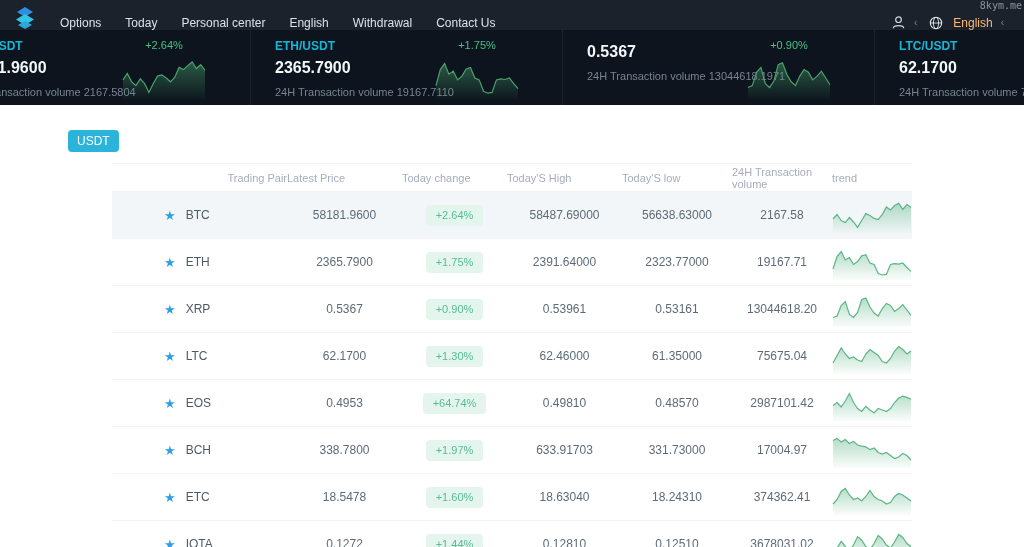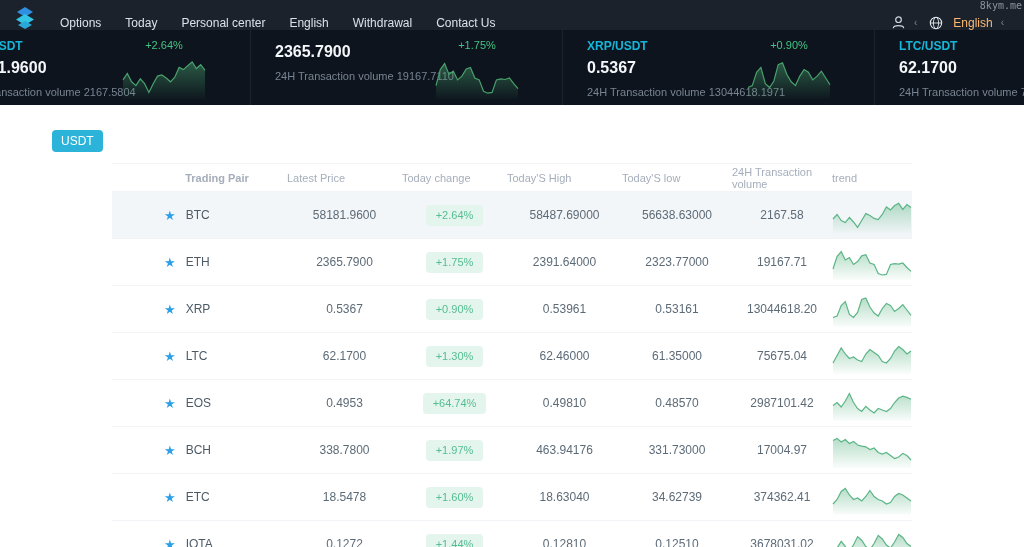--- a/index.html
+++ b/index.html
@@ -25,29 +25,29 @@
   .ticker-item + .ticker-item { border-left:1px solid rgba(255,255,255,0.07); }
   .t-pair { font-size:12px; font-weight:bold; color:#16b6d9; line-height:16px; }
   .t-price { font-size:16px; font-weight:bold; color:#f4f7fa; line-height:24px; margin-top:2px; }
   .t-vol { font-size:11px; color:#788492; line-height:16px; margin-top:4px; white-space:nowrap; }
   .t-right { position:absolute; left:184px; top:8px; width:84px; text-align:center; }
   .t-change { font-size:11px; color:#43c383; height:14px; line-height:14px; }
   .t-right .spark { display:block; margin-top:2px; }
 
   
   .main { background:#fff; }
-  .tab-usdt { display:inline-block; margin:25px 0 0 52px; background:#2bb3d9; color:#fff;
+  .tab-usdt { display:inline-block; margin:25px 0 0 68px; background:#2bb3d9; color:#fff;
               font-size:12px; padding:5px 9px; border-radius:4px; cursor:pointer; line-height:12px; }
 
   .market-table { width:800px; margin:11px 0 0 112px; border-top:1px solid #f1f3f6; }
   .trow { display:grid; grid-template-columns:175px 115px 105px 115px 110px 100px 80px;
           align-items:center; height:47px; border-bottom:1px solid #f1f3f6; }
   .thead-row { height:28px; }
   .hcell { font-size:11px; color:#a6aebb; }
-  .hcell.first { text-align:center; padding-left:35px;font-weight:bold; }
+  .hcell.first { text-align:right; padding-left:35px; }
   .cell { text-align:center; font-size:12px; color:#5d6b77; }
   .cell.pair { text-align:left; padding-left:52px; display:flex; align-items:center; gap:10px; color:#4c5a66; }
   .star { color:#2ba0e8; font-size:13px; cursor:pointer; line-height:13px; }
   .badge { display:inline-block; background:#e4f5ed; color:#55bd92; font-size:11px;
            padding:5px 10px; border-radius:4px; line-height:11px; }
   .trow.hl { background:#f3f6f9; }
   .cell.trend { line-height:0; }
   .spark svg { display:inline-block; vertical-align:middle; }
 </style>
 </head>
@@ -99,38 +99,38 @@
                   <stop offset="0" stop-color="#48a06c" stop-opacity="0.5"></stop>
                   <stop offset="1" stop-color="#48a06c" stop-opacity="0.03"></stop>
                 </linearGradient>
               </defs>
               <path d="M1.0,25.9 L5.3,19.4 L9.6,27.8 L13.9,31.6 L18.3,24.8 L22.6,29.7 L26.9,38.4 L31.2,29.7 L35.5,22.1 L39.8,21.0 L44.2,24.0 L48.5,27.8 L52.8,23.2 L57.1,13.4 L61.4,15.6 L65.7,11.8 L70.1,8.0 L74.4,14.5 L78.7,10.7 L83.0,16.4 L83,45 L1,45 Z" fill="url(#sg0)"></path>
               <path d="M1.0,25.9 L5.3,19.4 L9.6,27.8 L13.9,31.6 L18.3,24.8 L22.6,29.7 L26.9,38.4 L31.2,29.7 L35.5,22.1 L39.8,21.0 L44.2,24.0 L48.5,27.8 L52.8,23.2 L57.1,13.4 L61.4,15.6 L65.7,11.8 L70.1,8.0 L74.4,14.5 L78.7,10.7 L83.0,16.4" fill="none" stroke="#48a06c" stroke-width="1.2"></path>
             </svg></span>
     </div>
   </div>
       <div class="ticker-item">
+    <div class="t-pair">ETH/USDT</div>
     <div class="t-price">2365.7900</div>
     <div class="t-vol">24H Transaction volume 19167.7110</div>
     <div class="t-right">
       <div class="t-change">+1.75%</div>
       <span class="spark"><svg width="84" height="46" viewBox="0 0 84 46">
               <defs>
                 <linearGradient id="sg1" x1="0" y1="0" x2="0" y2="1">
                   <stop offset="0" stop-color="#48a06c" stop-opacity="0.5"></stop>
                   <stop offset="1" stop-color="#48a06c" stop-opacity="0.03"></stop>
                 </linearGradient>
               </defs>
               <path d="M1.0,31.6 L5.3,15.6 L9.6,9.6 L13.9,20.2 L18.3,17.2 L22.6,25.9 L26.9,22.1 L31.2,14.9 L35.5,13.4 L39.8,24.0 L44.2,25.9 L48.5,37.3 L52.8,39.2 L57.1,38.4 L61.4,25.9 L65.7,24.8 L70.1,25.5 L74.4,24.0 L78.7,29.7 L83.0,34.6 L83,45 L1,45 Z" fill="url(#sg1)"></path>
               <path d="M1.0,31.6 L5.3,15.6 L9.6,9.6 L13.9,20.2 L18.3,17.2 L22.6,25.9 L26.9,22.1 L31.2,14.9 L35.5,13.4 L39.8,24.0 L44.2,25.9 L48.5,37.3 L52.8,39.2 L57.1,38.4 L61.4,25.9 L65.7,24.8 L70.1,25.5 L74.4,24.0 L78.7,29.7 L83.0,34.6" fill="none" stroke="#48a06c" stroke-width="1.2"></path>
             </svg></span>
     </div>
   </div>
       <div class="ticker-item">
-    <div class="t-pair">XRP/USDT</div>
     <div class="t-price">0.5367</div>
     <div class="t-vol">24H Transaction volume 13044618.1971</div>
     <div class="t-right">
       <div class="t-change">+0.90%</div>
       <span class="spark"><svg width="84" height="46" viewBox="0 0 84 46">
               <defs>
                 <linearGradient id="sg2" x1="0" y1="0" x2="0" y2="1">
                   <stop offset="0" stop-color="#48a06c" stop-opacity="0.5"></stop>
                   <stop offset="1" stop-color="#48a06c" stop-opacity="0.03"></stop>
                 </linearGradient>
@@ -290,21 +290,21 @@
   </div>
         <div class="trow">
     <div class="cell pair">
       <span class="star">★</span>
       <span>BCH</span>
     </div>
     <div class="cell">338.7800</div>
     <div class="cell">
       <span class="badge">+1.97%</span>
     </div>
-    <div class="cell">463.94176</div>
+    <div class="cell">633.91703</div>
     <div class="cell">331.73000</div>
     <div class="cell">17004.97</div>
     <div class="cell trend">
       <span class="spark"><svg width="80" height="38" viewBox="0 0 80 38">
                 <defs>
                   <linearGradient id="sg9" x1="0" y1="0" x2="0" y2="1">
                     <stop offset="0" stop-color="#5bb585" stop-opacity="0.45"></stop>
                     <stop offset="1" stop-color="#5bb585" stop-opacity="0.03"></stop>
                   </linearGradient>
                 </defs>
@@ -316,21 +316,21 @@
         <div class="trow">
     <div class="cell pair">
       <span class="star">★</span>
       <span>ETC</span>
     </div>
     <div class="cell">18.5478</div>
     <div class="cell">
       <span class="badge">+1.60%</span>
     </div>
     <div class="cell">18.63040</div>
-    <div class="cell">34.62739</div>
+    <div class="cell">18.24310</div>
     <div class="cell">374362.41</div>
     <div class="cell trend">
       <span class="spark"><svg width="80" height="38" viewBox="0 0 80 38">
                 <defs>
                   <linearGradient id="sg10" x1="0" y1="0" x2="0" y2="1">
                     <stop offset="0" stop-color="#5bb585" stop-opacity="0.45"></stop>
                     <stop offset="1" stop-color="#5bb585" stop-opacity="0.03"></stop>
                   </linearGradient>
                 </defs>
                 <path d="M1.0,26.0 L5.1,21.5 L9.2,13.4 L13.3,10.4 L17.4,17.0 L21.5,21.5 L25.6,20.0 L29.7,23.0 L33.8,18.5 L37.9,12.5 L42.1,18.5 L46.2,21.5 L50.3,23.0 L54.4,26.0 L58.5,24.5 L62.6,18.5 L66.7,15.5 L70.8,17.0 L74.9,20.0 L79.0,23.0 L79,37 L1,37 Z" fill="url(#sg10)"></path>

